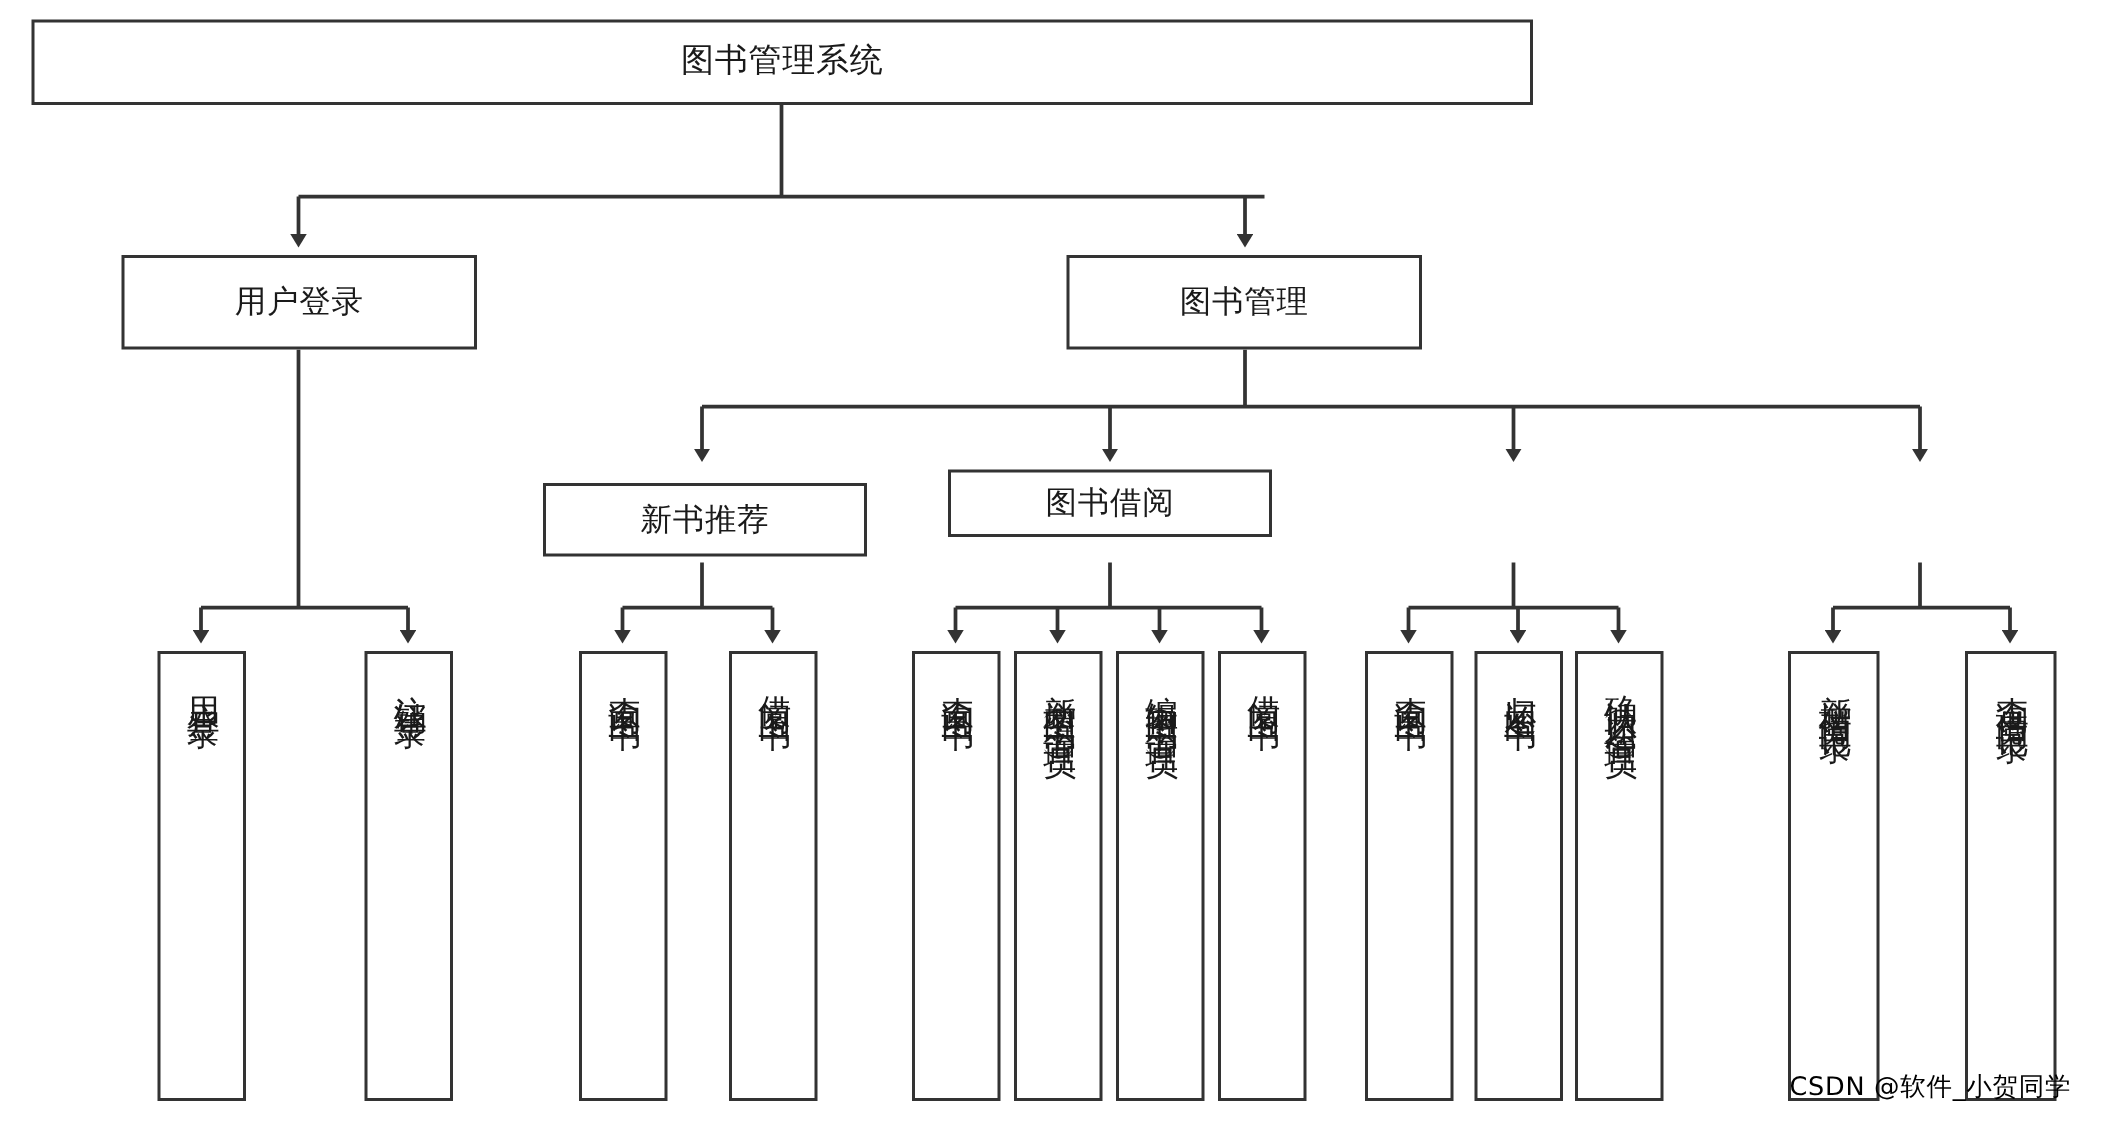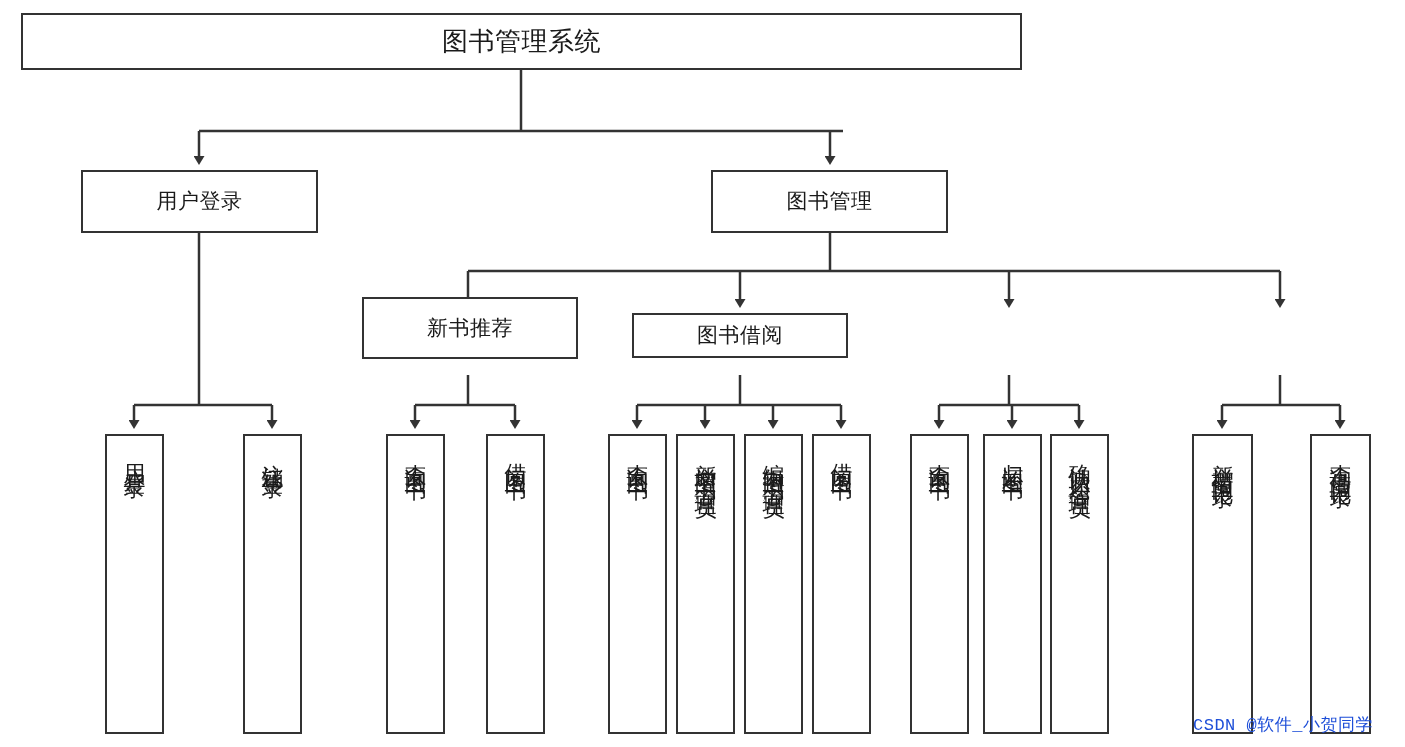--- a/index.html
+++ b/index.html
@@ -40,42 +40,41 @@
   .node .lbl {
     display: block;
   }
   
   .node.h .lbl {
     font-size: 21px;
     letter-spacing: 0.5px;
     white-space: nowrap;
   }
   .node.root .lbl {
-    font-size: 26px;
+    font-size: 22px;
   }
   
   .node.v {
     align-items: flex-start;
     padding-top: 10px;
   }
   .node.v .lbl {
     writing-mode: vertical-rl;
     text-orientation: upright;
     font-size: 22px;
     letter-spacing: 5px;
     line-height: 1;
     white-space: nowrap;
   }
   .watermark {
     position: absolute;
     font-size: 17px;
-    color: #1d4ed8;
+    color: #000000;
     white-space: nowrap;
     letter-spacing: 0.5px;
-    font-family: Liberation Mono, monospace;
   }
 </style>
 </head>
 <body>
 
 <div id="canvas">
 
   <svg class="edges" viewBox="0 0 1405 747" xmlns="http://www.w3.org/2000/svg">
     <defs>
       <marker id="arrow" markerWidth="9" markerHeight="11" refX="1" refY="5.5" orient="auto" markerUnits="userSpaceOnUse">
@@ -130,21 +129,21 @@
     <span class="lbl">图书管理系统</span>
   </div>
 
   <div class="node h" style="left:81px; top:170px; width:237px; height:63px;">
     <span class="lbl">用户登录</span>
   </div>
   <div class="node h" style="left:711px; top:170px; width:237px; height:63px;">
     <span class="lbl">图书管理</span>
   </div>
 
-  <div class="node h" style="left:362px; top:297px; width:216px; height:62px;">
+  <div class="node h" style="left:362px; top:322px; width:216px; height:49px;">
     <span class="lbl">新书推荐</span>
   </div>
   <div class="node h" style="left:632px; top:313px; width:216px; height:45px;">
     <span class="lbl">图书借阅</span>
   </div>
 
   <div class="node v" style="left:105px; top:434px; width:59px; height:300px;">
     <span class="lbl">用户登录</span>
   </div>
   <div class="node v" style="left:243px; top:434px; width:59px; height:300px;">

